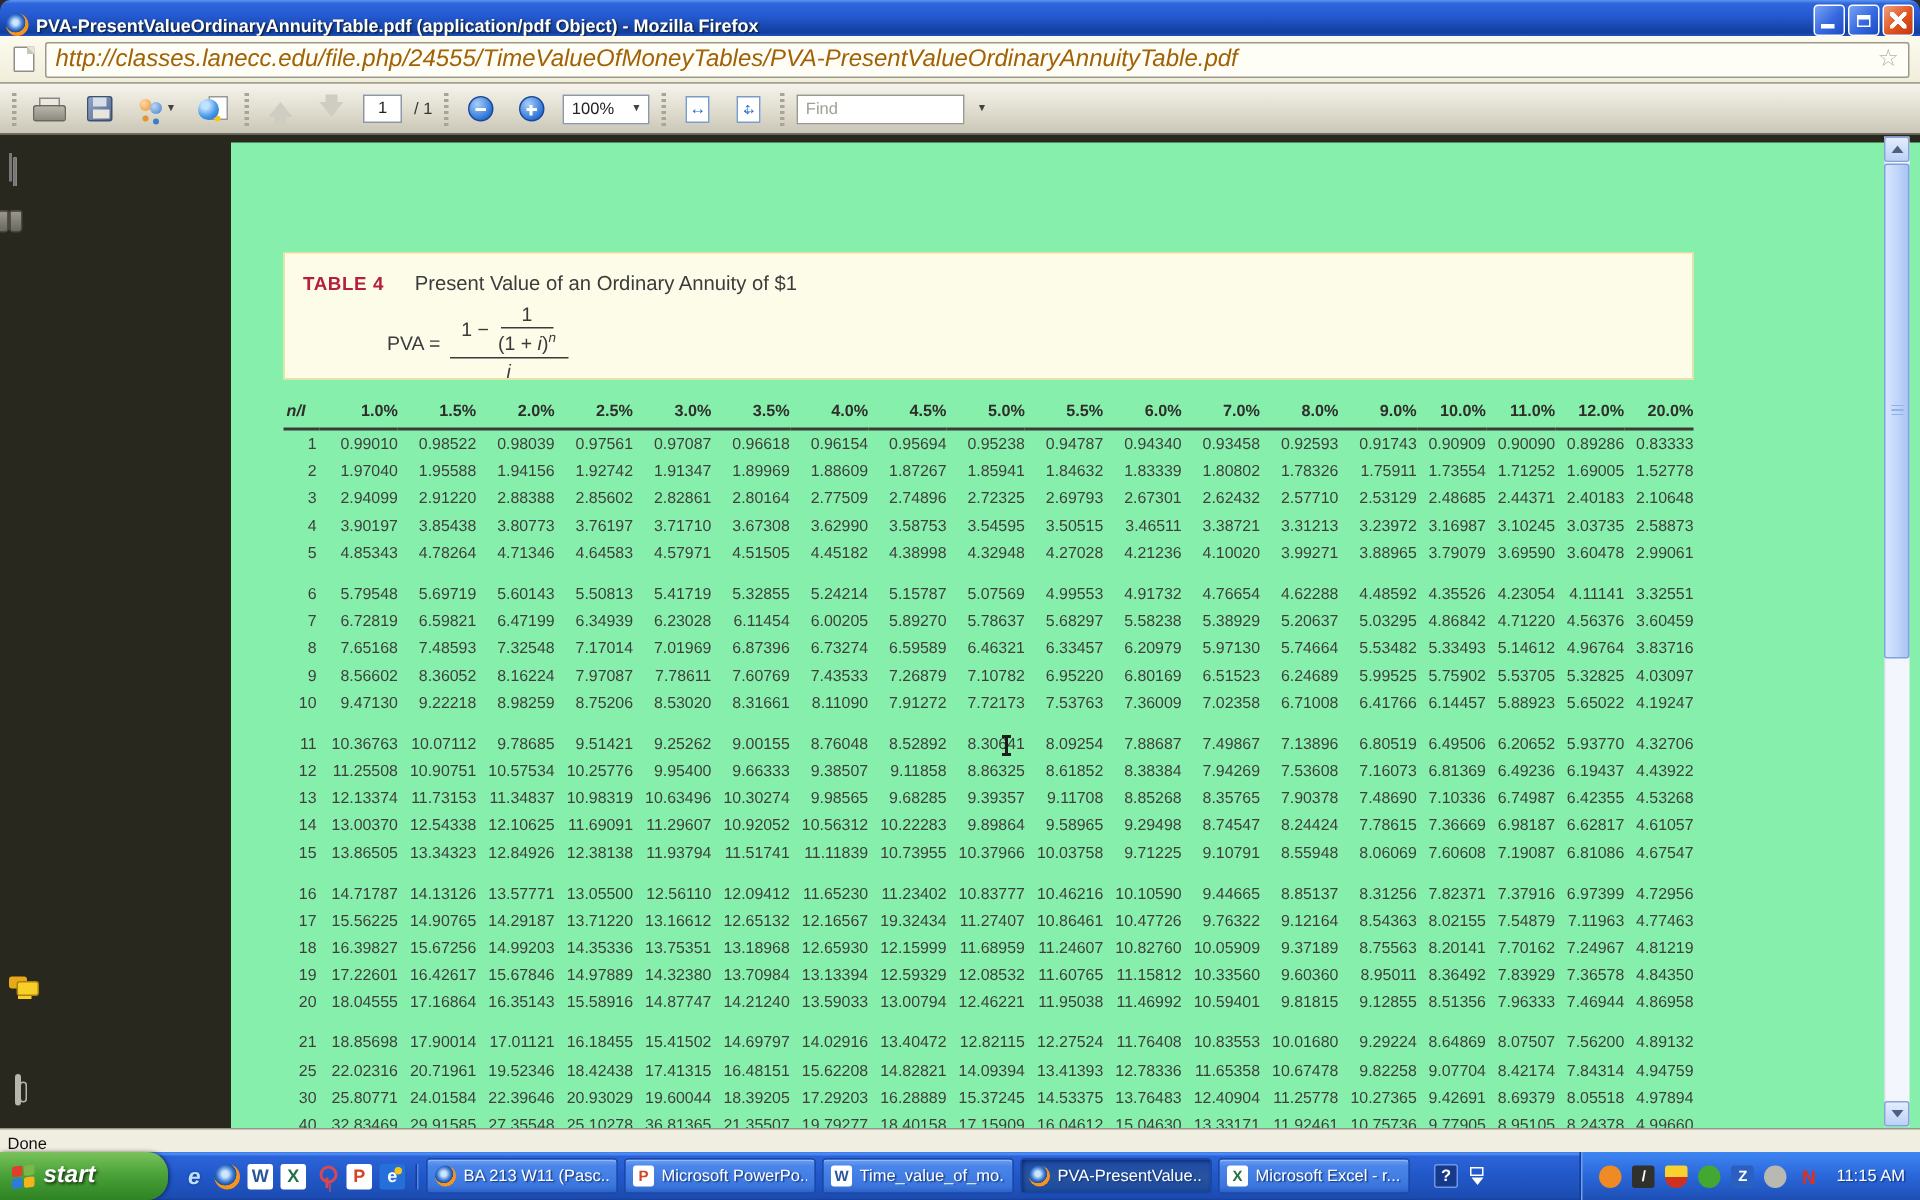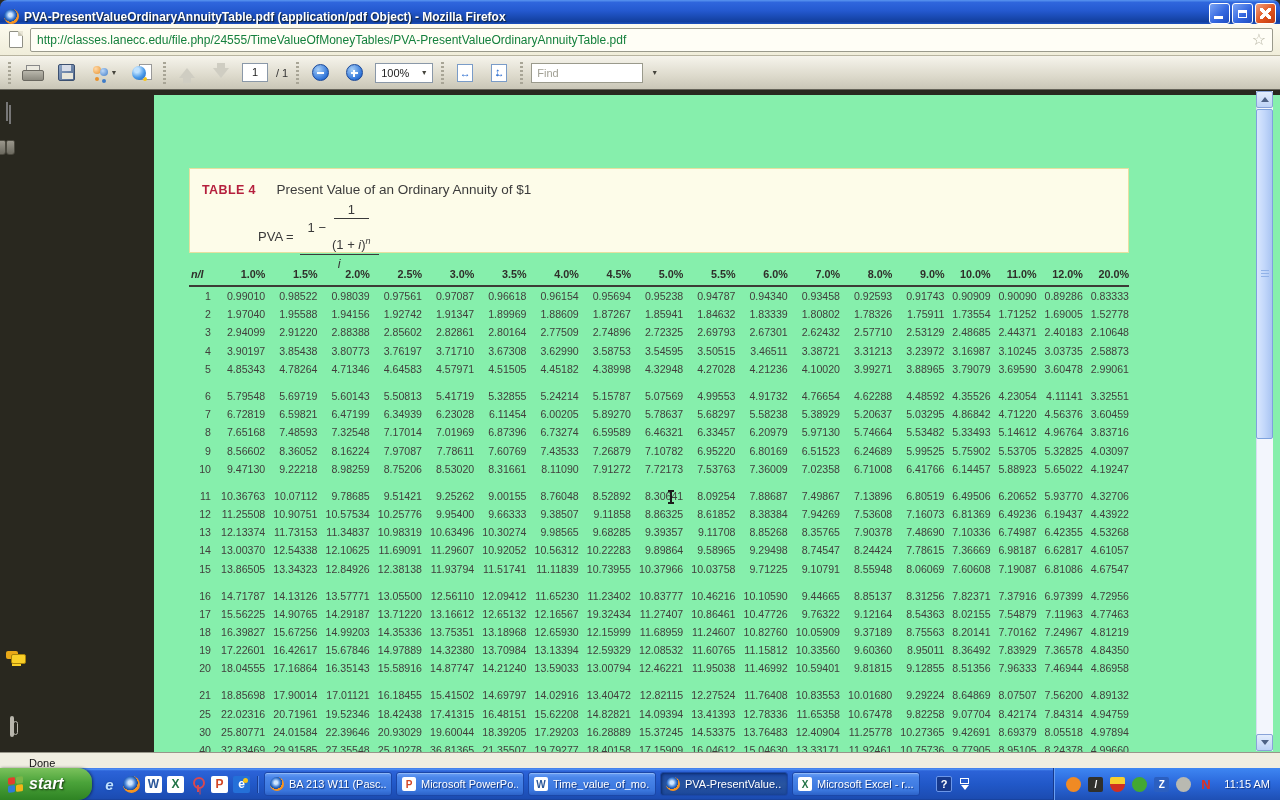--- a/index.html
+++ b/index.html
@@ -26,21 +26,21 @@
   
   .fxicon { width:15px; height:15px; border-radius:50%; flex:0 0 auto;
     background: radial-gradient(circle at 42% 40%, #cfe6ff 0 14%, #3b7ad2 38%, #1c4f9e 52%, #f79420 54% 74%, #d85c0c 75% 100%); }
 
   
   .urlrow { position:absolute; left:0; top:24px; width:1280px; height:32px;
     background:linear-gradient(180deg,#fdfbee 0%,#f0edda 100%); border-bottom:1px solid #b8b4a0; }
   .favpage { position:absolute; left:9px; top:7px; width:14px; height:17px; background:#fff; border:1px solid #8f8f85; border-radius:1px; }
   .favpage::before { content:""; position:absolute; right:-1px; top:-1px; border-style:solid; border-width:0 5px 5px 0; border-color:transparent #e8e5d5 #c9c6b5 transparent; }
   .urlinput { position:absolute; left:30px; top:4px; right:7px; height:24px; background:#fffef6; border:1px solid #9a9a8c; border-radius:2px; display:flex; align-items:center; padding:0 6px; }
-  .urltext { font-size:12px; color:#15803d; flex:1; white-space:nowrap; overflow:hidden; }
+  .urltext { font-size:16px; color:#a16207; flex:1; white-space:nowrap; overflow:hidden;font-style:italic; }
   .star { color:#b5b3a2; font-size:16px; line-height:16px; }
 
   
   .pdftoolbar { position:absolute; left:0; top:56px; width:1280px; height:34px;
     background:linear-gradient(180deg,#f6f4ec 0%,#ddDAcc 60%,#c9c6b7 100%);
     background:linear-gradient(180deg,#f6f4ec 0%,#dddacc 60%,#c9c6b7 100%);
     border-bottom:1px solid #66645a; display:flex; align-items:center; padding:0 8px; gap:8px; }
   .tsep { width:3px; height:22px; background:repeating-linear-gradient(180deg,#a8a596 0 2px, transparent 2px 4px); flex:0 0 auto; }
   .tbtn { width:26px; height:26px; display:flex; align-items:center; justify-content:center; position:relative; flex:0 0 auto; }
   .caret { font-size:7px; color:#45443c; }
@@ -108,21 +108,21 @@
   .tablebox { position:absolute; left:35px; top:73px; width:940px; height:85px; background:#fdfce9; border:1px solid #e7e0a0; }
   .caption { padding:11px 0 0 12px; }
   .tlabel { color:#b51f3d; font-weight:bold; font-size:12.5px; letter-spacing:0.4px; }
   .ttitle { color:#3c3c3c; font-size:13.5px; margin-left:16px; }
   .formula { position:absolute; left:68px; top:33px; display:flex; align-items:center; gap:6px; color:#3a3a3a; font-size:13px; }
   .frac-outer { display:inline-flex; flex-direction:column; align-items:center; }
   .frac-outer > .num { display:flex; align-items:center; gap:6px; border-bottom:1px solid #3a3a3a; padding:0 8px 2px 8px; }
   .frac-outer > .den { padding-top:1px; font-style:italic; }
   .frac-inner { display:inline-flex; flex-direction:column; align-items:center; }
   .frac-inner .n2 { border-bottom:1px solid #3a3a3a; padding:0 14px 1px 14px; }
-  .frac-inner .d2 { padding-top:1px;margin-top:16px; }
+  .frac-inner .d2 { padding-top:1px; }
   .ivar { font-style:italic; }
   .sup { font-size:9px; vertical-align:super; font-style:italic; }
 
   
   .pva-table { position:absolute; left:35px; top:173px; width:940px; border-collapse:collapse;
     font-size:10.6px; color:#413f3c; border-bottom:2px solid #3c3b36; }
   .pva-table th { font-weight:bold; color:#2f2e2a; text-align:right; padding:0 0 5px 6px; border-bottom:2px solid #3c3b36; font-size:10.8px; }
   .pva-table th.nh { text-align:left; font-style:italic; padding-left:2px; width:24px;margin-top:44px; }
   .pva-table td { text-align:right; padding:3.1px 0 3.1px 6px; white-space:nowrap; }
   .pva-table td.ncol { padding-right:2px; }
@@ -140,27 +140,27 @@
     background:linear-gradient(180deg,#e3edfd,#bcd2f6); display:flex; align-items:center; justify-content:center; }
   .sb-up { top:0; } .sb-down { bottom:0; }
   .tri-up { width:0; height:0; border-left:4px solid transparent; border-right:4px solid transparent; border-bottom:5px solid #4d6185; }
   .tri-down { width:0; height:0; border-left:4px solid transparent; border-right:4px solid transparent; border-top:5px solid #4d6185; }
   .sb-thumb { position:absolute; left:0; top:18px; width:17px; height:330px; border:1px solid #7da2dd; border-radius:2px;
     background:linear-gradient(90deg,#d8e6fe 0%,#c2d7fa 50%,#a9c4f2 100%); }
   .grip { position:absolute; left:4px; top:50%; margin-top:-4px; width:8px; height:8px;
     background:repeating-linear-gradient(180deg,#91b2e8 0 1px, transparent 1px 3px); }
 
   
-  .statusbar { position:absolute; left:0; top:752px; width:1280px; height:16px; background:#f0eee1; border-top:1px solid #98968a;padding-left:24px; }
+  .statusbar { position:absolute; left:0; top:752px; width:1280px; height:16px; background:#f0eee1; border-top:1px solid #98968a; }
   .statusbar span { font-size:11px; color:#111; padding-left:5px; line-height:15px; display:inline-block; }
 
   
   .taskbar { position:absolute; left:0; top:768px; width:1280px; height:32px;
     background:linear-gradient(180deg,#3c77e8 0%,#5191f5 4%,#2c63d8 9%,#2158c8 50%,#1c4cb2 95%,#163f98 100%); display:flex; align-items:center; }
-  .startbtn { height:32px; width:92px; border-radius:0 14px 14px 0; display:flex; align-items:center; gap:6px; padding-left:8px;
+  .startbtn { height:32px; width:112px; border-radius:0 14px 14px 0; display:flex; align-items:center; gap:6px; padding-left:8px;
     background:linear-gradient(180deg,#7bc25c 0%,#4ba33a 45%,#2e8323 100%); box-shadow:1px 0 3px rgba(0,0,0,.5); }
   .startbtn .slabel { color:#fff; font-weight:bold; font-style:italic; font-size:16px; text-shadow:1px 1px 2px #14320c; }
   .flag { position:relative; width:15px; height:15px; transform:skewY(-6deg); }
   .flag i { position:absolute; width:7px; height:7px; border-radius:1.5px; }
   .flag .f1 { left:0; top:0; background:#e03e2d; } .flag .f2 { right:0; top:0; background:#7ab648; }
   .flag .f3 { left:0; bottom:0; background:#2e7cd6; } .flag .f4 { right:0; bottom:0; background:#f3b517; }
   .ql { display:flex; align-items:center; gap:5px; padding:0 7px 0 9px; border-right:1px solid #1a3f92; box-shadow:1px 0 0 #4f86ea; }
   .qli { width:17px; height:17px; border-radius:2px; display:flex; align-items:center; justify-content:center;
     font-size:12px; font-weight:bold; }
   .qli.fx { border-radius:50%; background:radial-gradient(circle at 42% 40%, #cfe6ff 0 14%, #3b7ad2 38%, #1c4f9e 52%, #f79420 54% 74%, #d85c0c 75% 100%) !important; }

